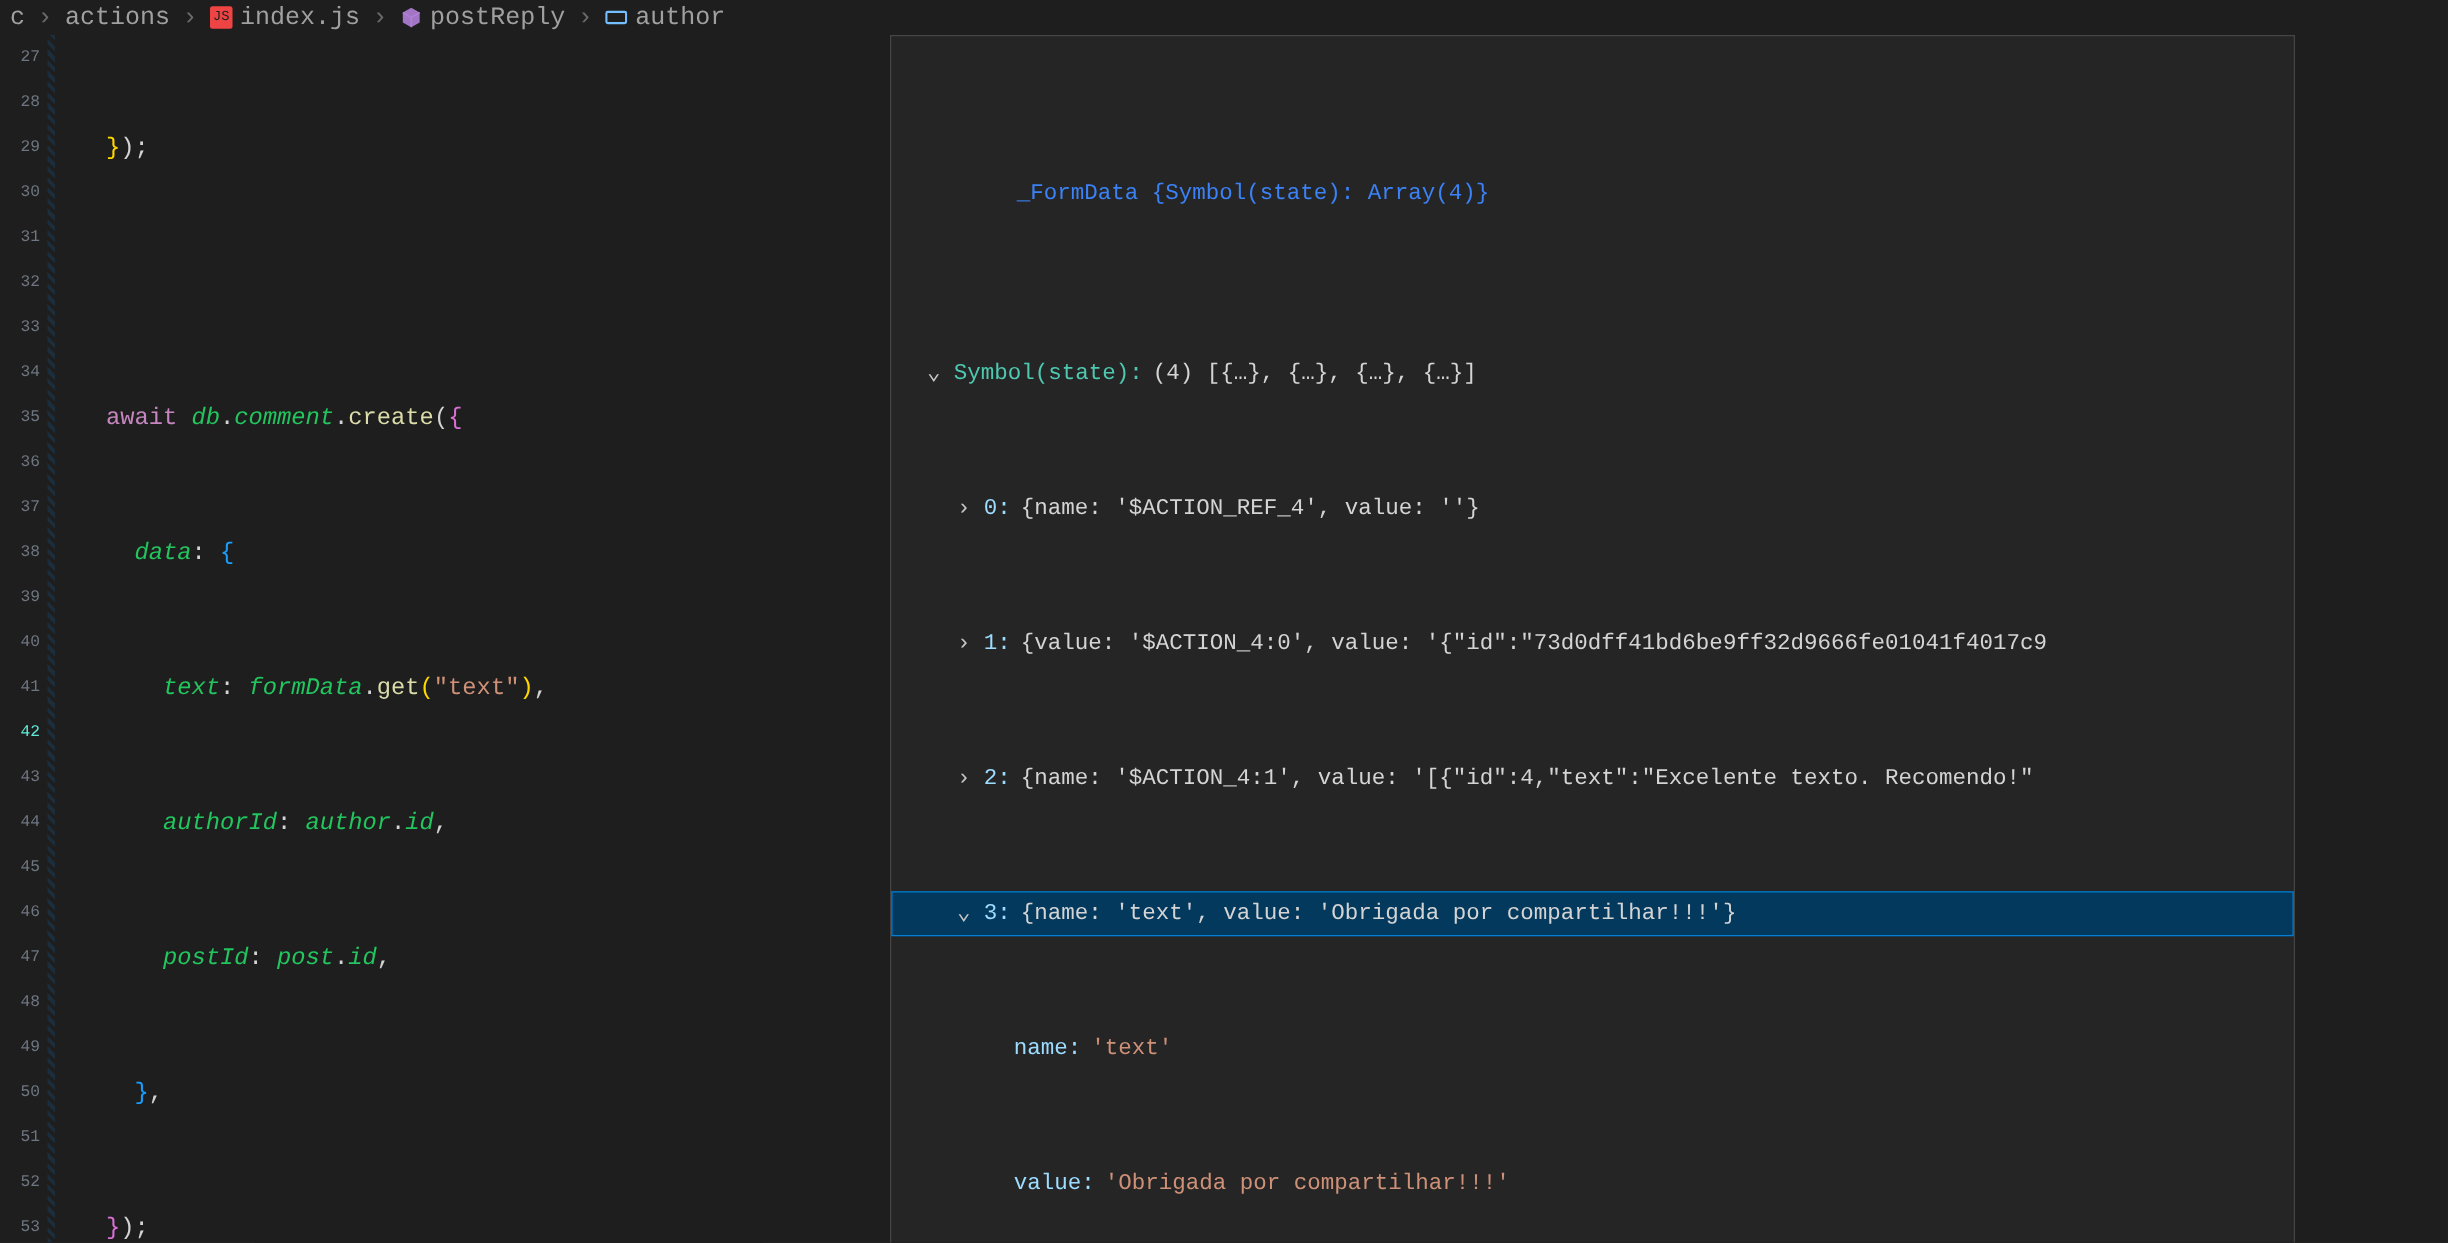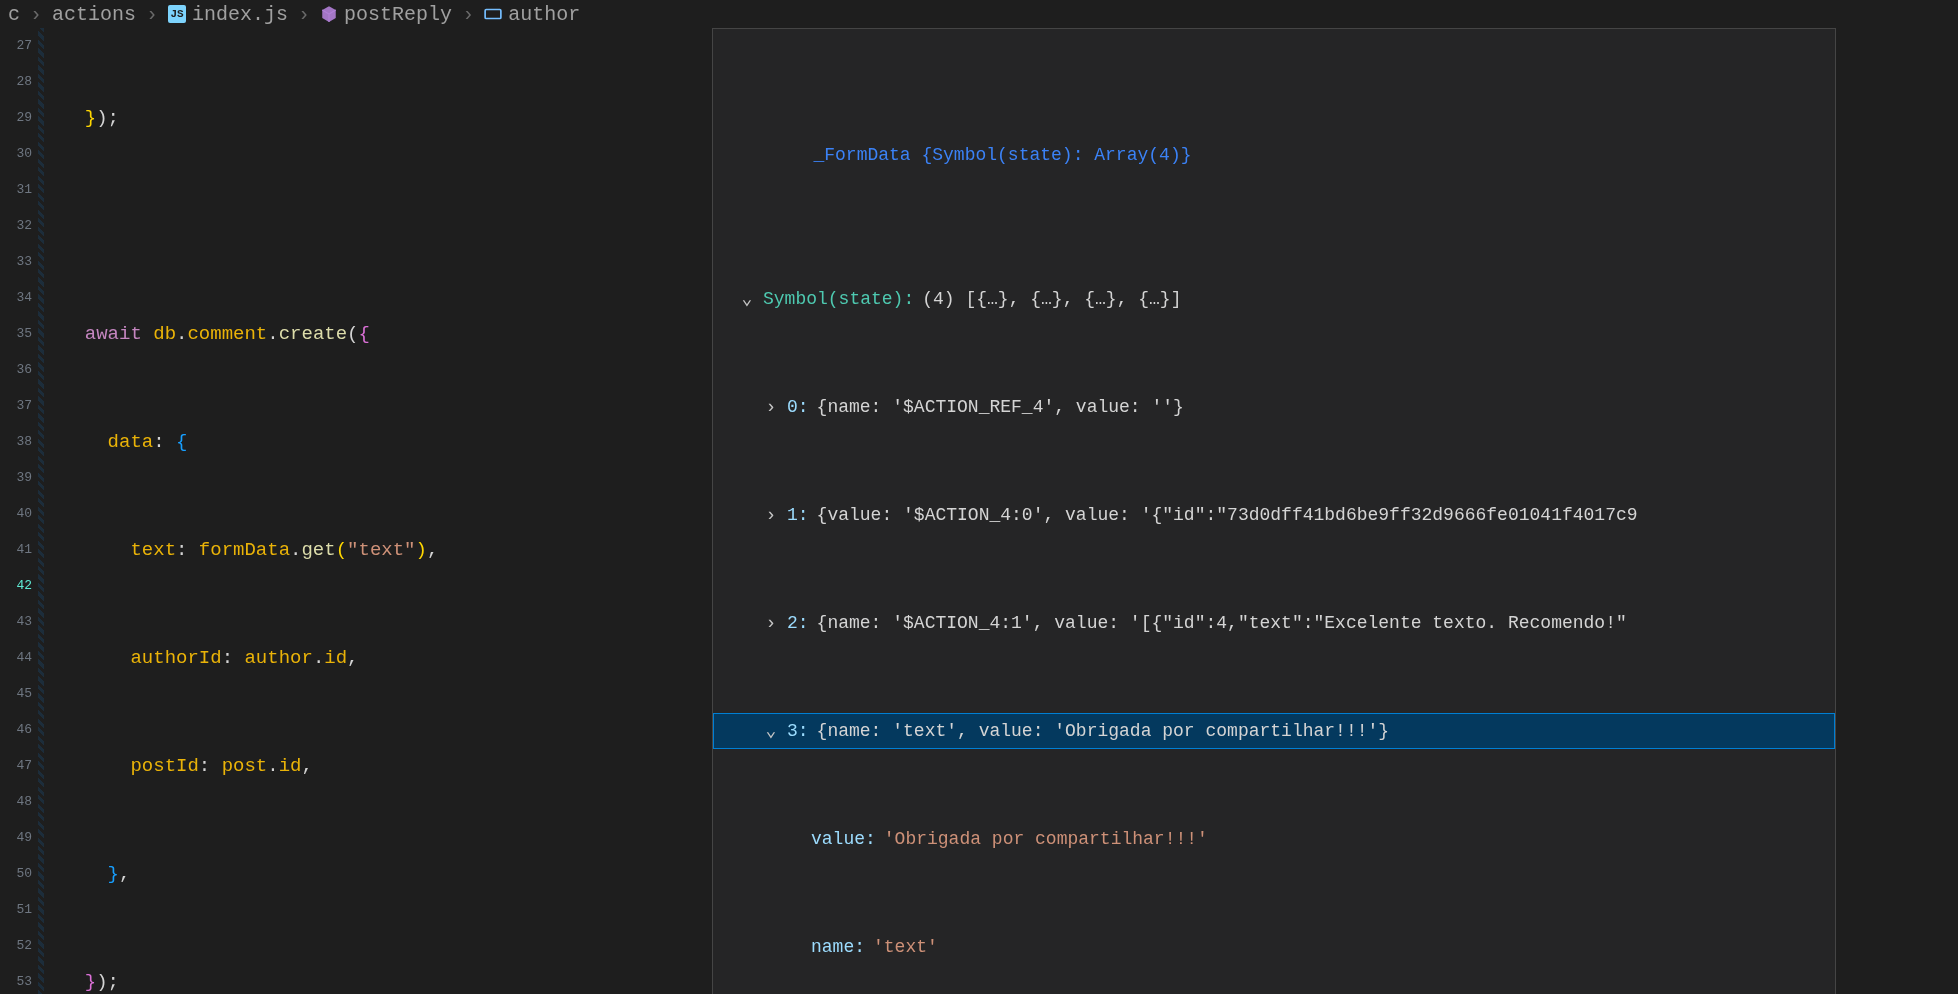--- a/index.html
+++ b/index.html
@@ -21,21 +21,21 @@
     gap: 10px;
     padding: 0 8px;
     height: 28px;
     color: #a0a0a0;
     font-size: 20px;
     user-select: none;
   }
   .breadcrumb .sep { color: #6a6a6a; }
   .breadcrumb .crumb { display: flex; align-items: center; gap: 6px; }
   .ico { display: inline-flex; width: 18px; height: 18px; align-items: center; justify-content: center; }
-  .ico-js { background:#7dd3fc; color:#1e1e1e; font-weight:bold; font-size:11px; border-radius:2px; padding:1px 2px; }
+  .ico-js { background:#ef4444; color:#1e1e1e; font-weight:normal; font-size:11px; border-radius:2px; padding:1px 2px; }
   .ico-method svg { width:18px; height:18px; }
   .ico-variable svg { width:18px; height:18px; }
 
   
   .editor {
     display: flex;
     height: 966px;
   }
   .gutter {
     width: 38px;
@@ -59,21 +59,21 @@
     position: relative;
     line-height: 36px;
     font-size: 19px;
     white-space: pre;
   }
   .line { height: 36px; padding-left: 18px; position: relative; }
 
   
   .kw  { color:#c586c0; }   
   .fn  { color:#dcdcaa; }   
-  .id  { color:#eab308; }   
+  .id  { color:#22c55e;font-style:italic; }   
   .str { color:#ce9178; }
   .brc { color:#ffd700; }   
   .brcP{ color:#da70d6; }   
   .brcB{ color:#179fff; }   
   .pun { color:#d4d4d4; }
 
   
   .hover {
     position: absolute;
     top: 0;
@@ -224,28 +224,28 @@
         <span class="hov-key">2:</span>
         <span class="hov-type">{name: '$ACTION_4:1', value: '[{"id":4,"text":"Excelente texto. Recomendo!"</span>
       </div>
       <div class="hover-row indent-1 sel">
         <span class="tw">⌄</span>
         <span class="hov-key">3:</span>
         <span class="hov-type">{name: 'text', value: 'Obrigada por compartilhar!!!'}</span>
       </div>
       <div class="hover-row indent-2">
         <span class="tw"></span>
+        <span class="hov-key">name:</span>
+        <span class="hov-val">'text'</span>
+      </div>
+      <div class="hover-row indent-2">
+        <span class="tw"></span>
         <span class="hov-key">value:</span>
         <span class="hov-val">'Obrigada por compartilhar!!!'</span>
       </div>
-      <div class="hover-row indent-2">
-        <span class="tw"></span>
-        <span class="hov-key">name:</span>
-        <span class="hov-val">'text'</span>
-      </div>
       
       
       
       
       
       
       
     </div>
 
   </div>

